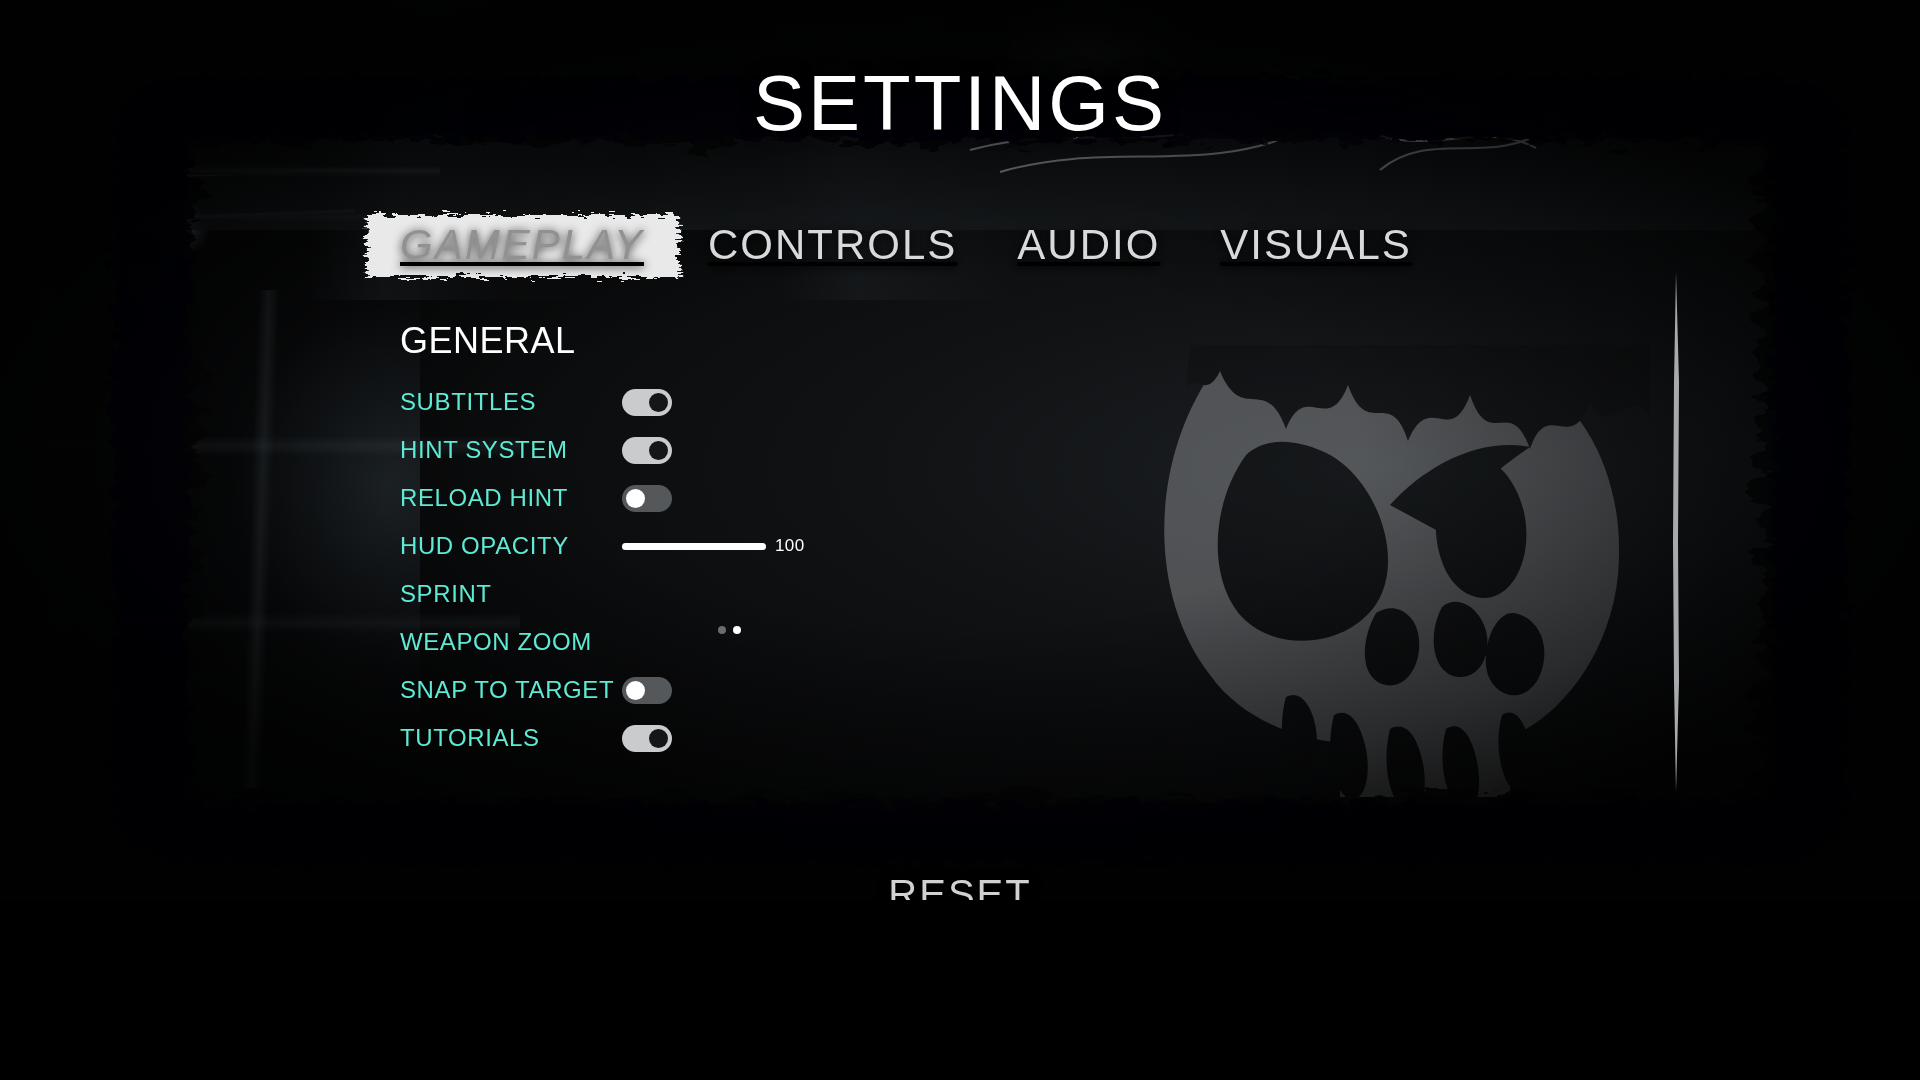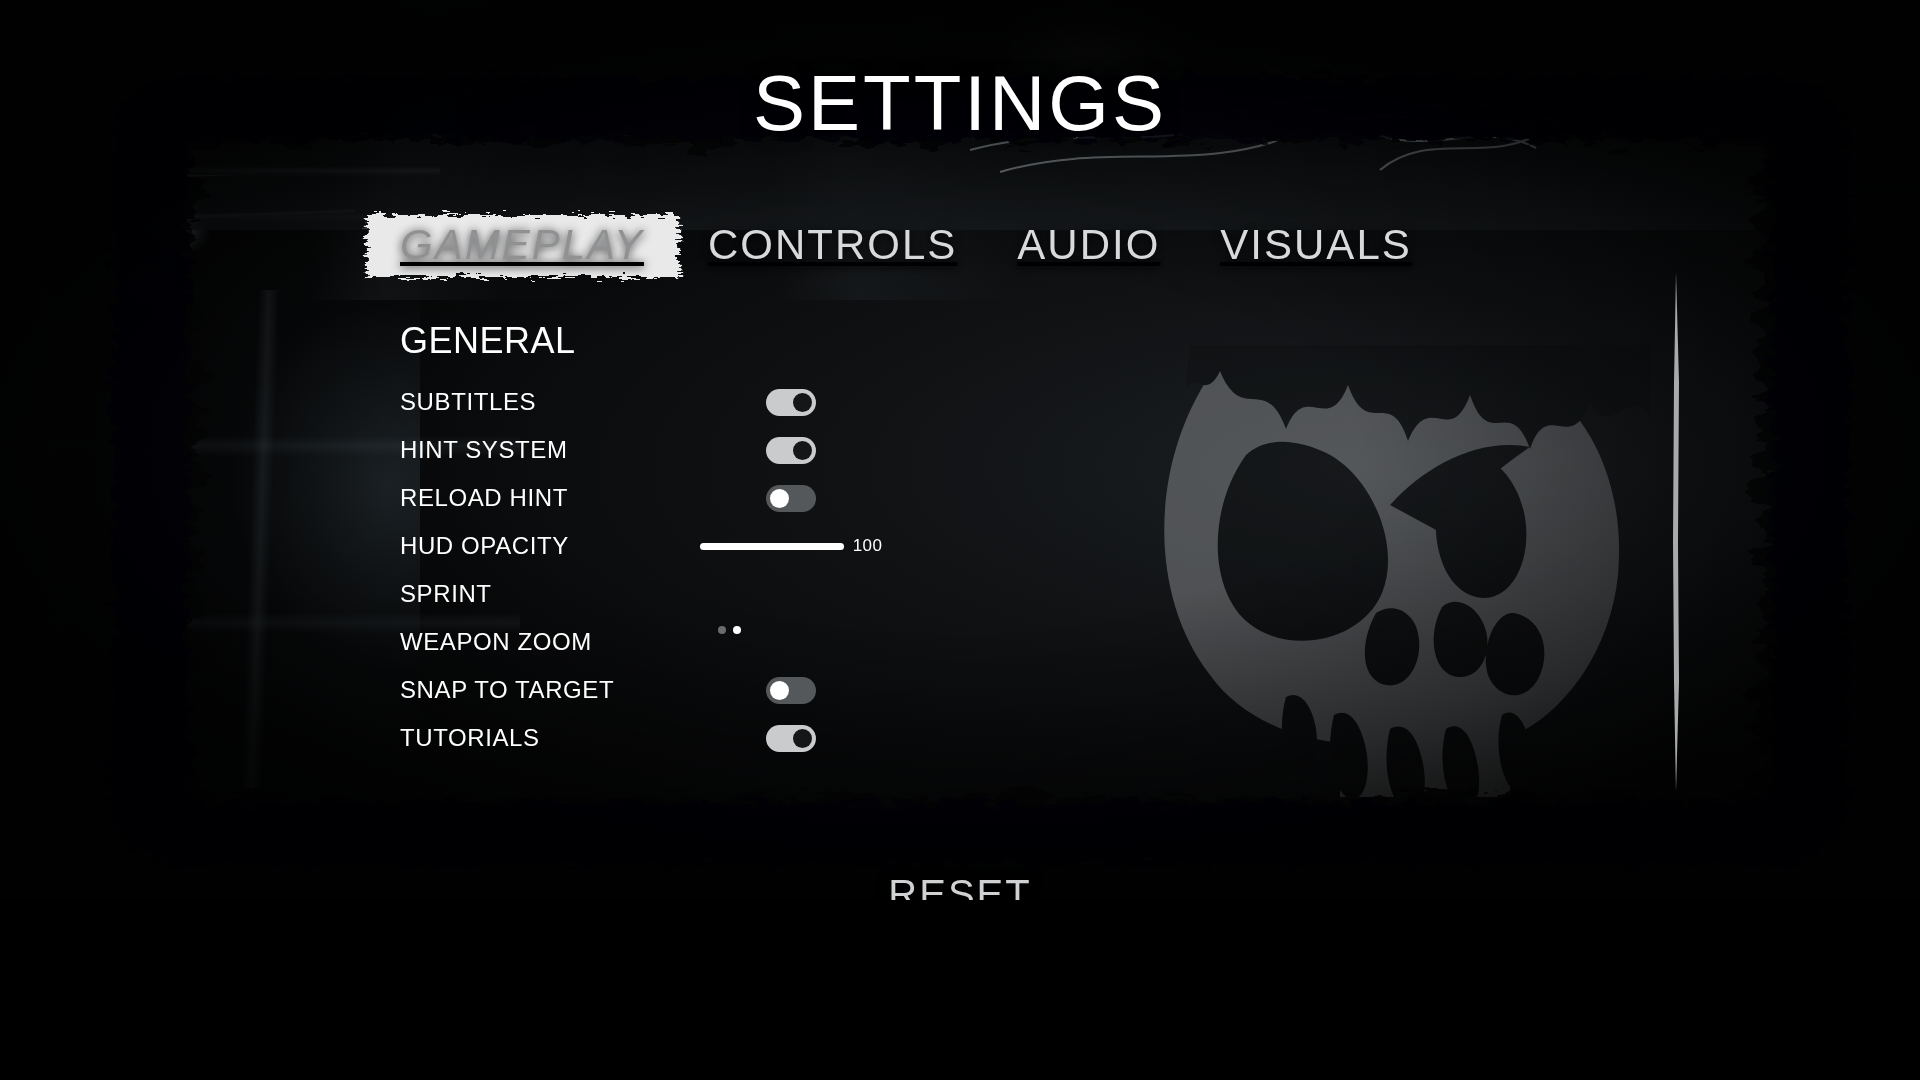--- a/index.html
+++ b/index.html
@@ -184,30 +184,29 @@
   }
   .row {
     position: relative;
     height: 48px;
     display: flex;
     align-items: center;
   }
   .row-label {
     width: 222px;
     font-size: 24px;
-    color: #ffffff;
+    color: #5eead4;
     letter-spacing: .6px;
     white-space: nowrap;
   }
   .row-control {
     flex: 1;
     display: flex;
     align-items: center;
     position: relative;
-    justify-content: center;
   }
 
   
   .toggle {
     width: 50px; height: 27px;
     border-radius: 14px;
     position: relative;
     cursor: pointer;
     transition: background .15s;
   }

